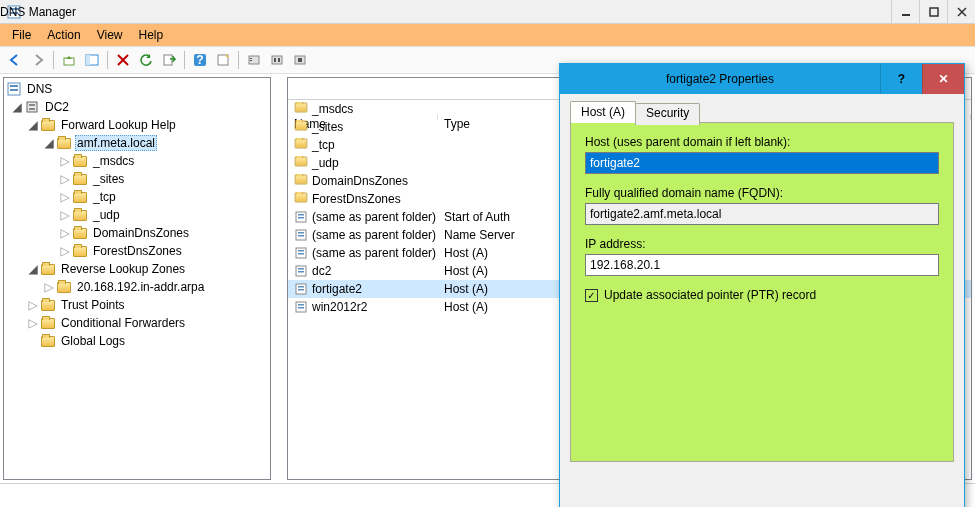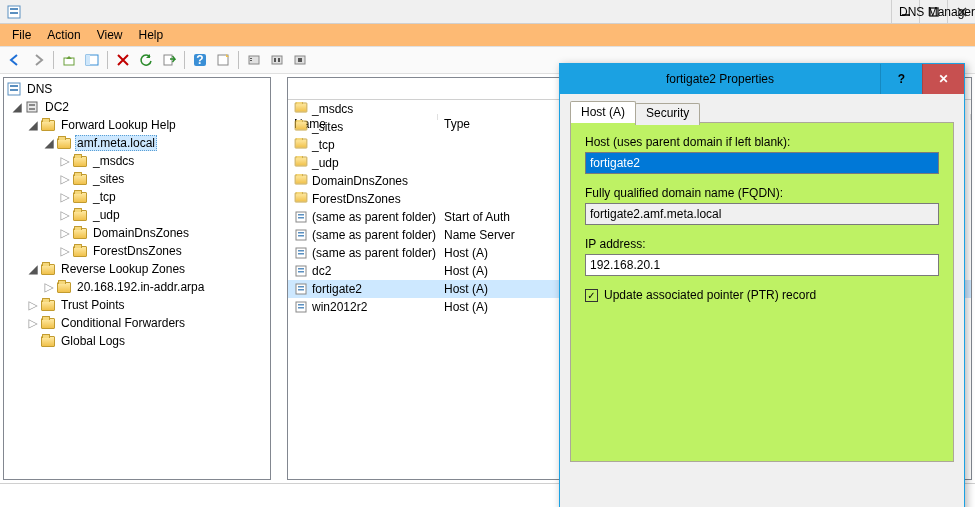--- a/index.html
+++ b/index.html
@@ -1,21 +1,21 @@
 <!DOCTYPE html>
 <html><head>
 <meta charset="utf-8">
 <style>
   * { box-sizing: border-box; font-family: "Segoe UI", Tahoma, sans-serif; font-size: 12px; }
   body { margin: 0; background: #fff; width: 975px; height: 507px; overflow: hidden; position: relative; }
 
   
   .titlebar { height: 24px; background: #f0f0f0; display: flex; align-items: center; border-bottom: 1px solid #d0d0d0; position: relative; }
   .titlebar .app-icon { width: 16px; height: 16px; margin: 0 6px; display:flex; align-items:center; justify-content:center;}
-  .titlebar .title { position:absolute; left:0; right:0; text-align:right; }
+  .titlebar .title { position:absolute; left:0; right:0; text-align:left; }
   .win-controls { margin-left:auto; display:flex; }
   .win-controls .btn { width: 28px; height: 24px; display:flex;align-items:center;justify-content:center; border-left:1px solid #d0d0d0; }
 
   
   .menu { height: 22px; display: flex; align-items:center; padding: 0 4px; background:#fdba74; }
   .menu-item { padding: 2px 8px; }
 
   
   .toolbar { height: 28px; display:flex; align-items:center; padding:0 4px; border-top:1px solid #e0e0e0; border-bottom:1px solid #e0e0e0; background:#fafafa; gap:1px;}
   .tool-btn { width:22px; height:22px; display:flex; align-items:center; justify-content:center; border:1px solid transparent; border-radius:2px; }

